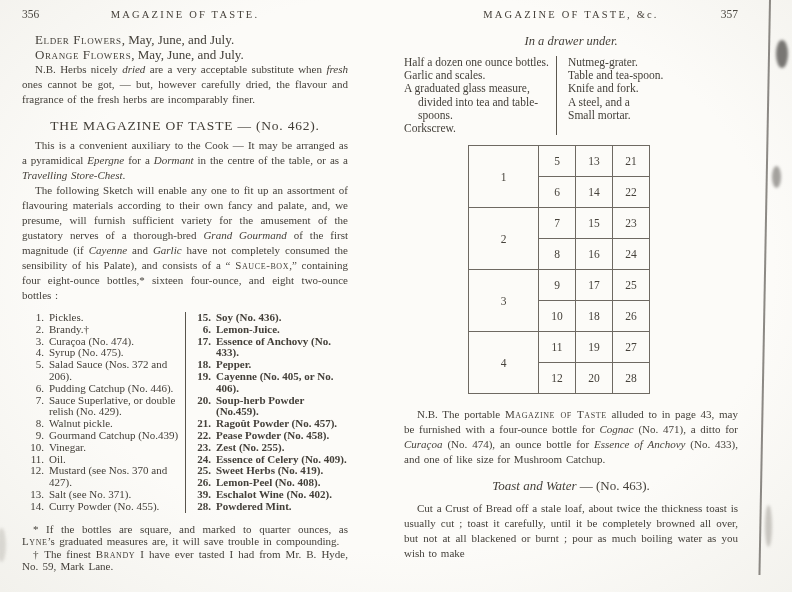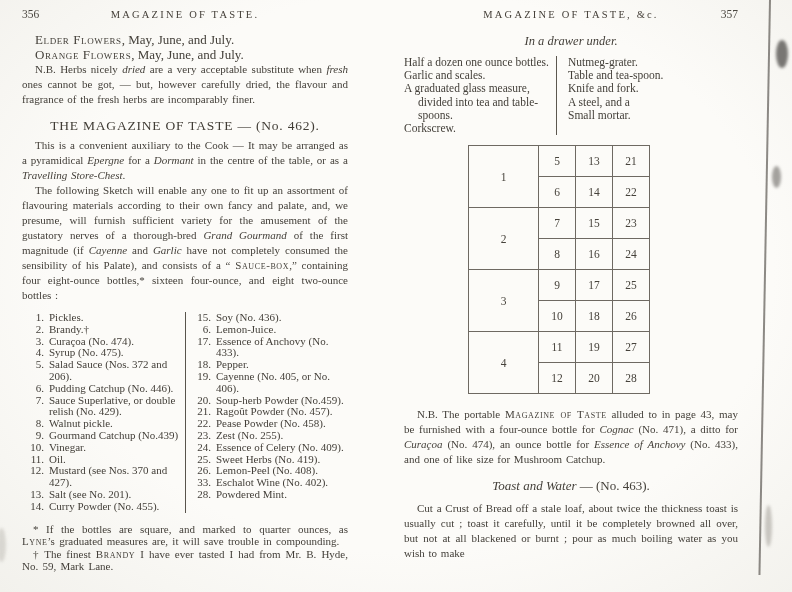--- a/index.html
+++ b/index.html
@@ -32,21 +32,21 @@
 
   .section-heading {
     text-align:center; font-size:13.5px; letter-spacing:0.8px;
     margin:11px 0 4px 0; color:#403c35;
   }
 
   .list-wrap { display:flex; margin-top:9px; }
   .list-col { font-size:11px; line-height:11.8px; }
   .list-col-left  { width:163px; flex:none; padding-right:4px; }
   .list-divider { width:1px; background:#59544c; flex:none; }
-  .list-col-right { flex:1; padding-left:3px; }
+  .list-col-right { flex:1; padding-left:3px;font-weight:bold; }
   .li { display:flex; }
   .li-num { width:22px; text-align:right; flex:none; margin-right:5px; }
   .li-text { flex:1; }
 
   .footnotes { margin-top:10px; font-size:11px; line-height:12.6px; }
   .footnote { text-align:justify; word-spacing:1.5px; text-indent:11px; }
 
   .drawer-heading { text-align:center; font-style:italic; font-size:12.5px; margin-top:11px; }
   .drawer-wrap { display:flex; margin-top:7px; font-size:11.5px; line-height:13.2px; }
   .drawer-col-left { width:152px; flex:none; padding-right:6px; }
@@ -155,21 +155,21 @@
             <span class="li-text">Oil.</span>
           </div>
 
           <div class="li">
             <span class="li-num">12.</span>
             <span class="li-text">Mustard (see Nos. 370 and 427).</span>
           </div>
 
           <div class="li">
             <span class="li-num">13.</span>
-            <span class="li-text">Salt (see No. 201).</span>
+            <span class="li-text">Salt (see No. 371).</span>
           </div>
 
           <div class="li">
             <span class="li-num">14.</span>
             <span class="li-text">Curry Powder (No. 455).</span>
           </div>
         </div>
       <div class="list-divider"></div>
       <div class="list-col list-col-right">
 
@@ -227,21 +227,21 @@
             <span class="li-num">25.</span>
             <span class="li-text">Sweet Herbs (No. 419).</span>
           </div>
 
           <div class="li">
             <span class="li-num">26.</span>
             <span class="li-text">Lemon-Peel (No. 408).</span>
           </div>
 
           <div class="li">
-            <span class="li-num">33.</span>
+            <span class="li-num">39.</span>
             <span class="li-text">Eschalot Wine (No. 402).</span>
           </div>
 
           <div class="li">
             <span class="li-num">28.</span>
             <span class="li-text">Powdered Mint.</span>
           </div>
         </div>
     </div>
 

